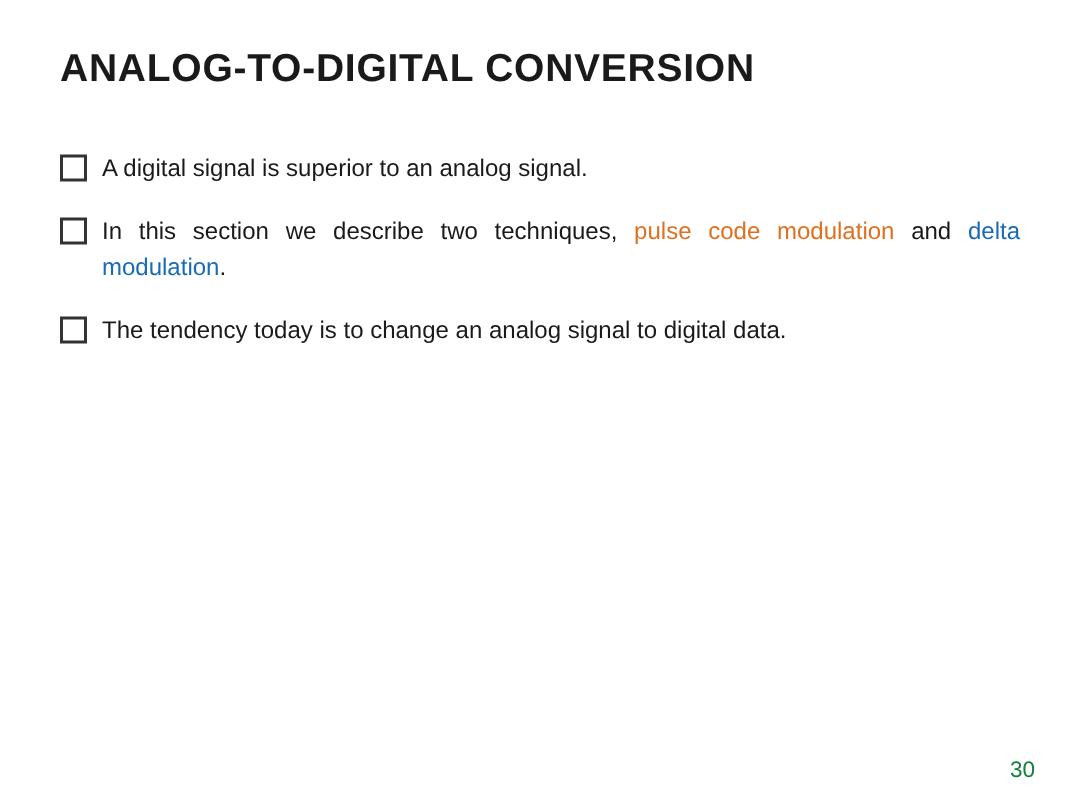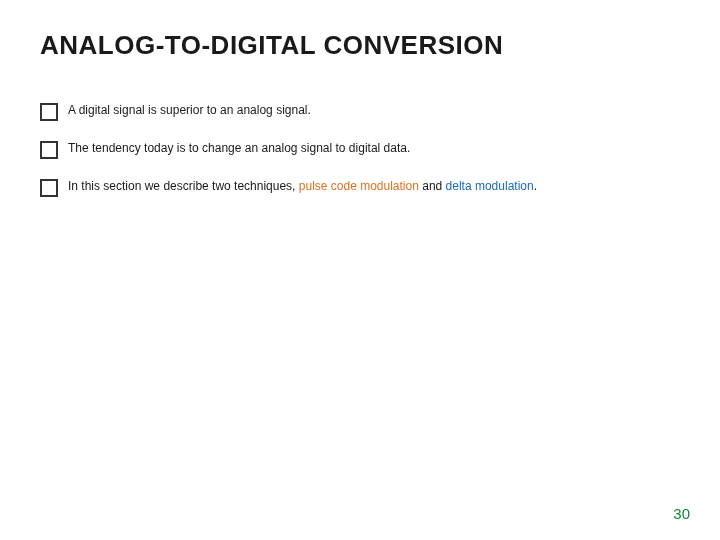--- a/index.html
+++ b/index.html
@@ -34,21 +34,21 @@
     }
 
     .content {
       margin-top: 10px;
     }
 
     .bullet-item {
       display: flex;
       align-items: flex-start;
       margin-bottom: 18px;
-      font-size: 12px;
+      font-size: 16px;
       color: #1a1a1a;
       line-height: 1.5;
       justify-content: flex-end;
     }
 
     .checkbox {
       display: inline-block;
       width: 18px;
       height: 18px;
       border: 2px solid #333;
@@ -90,28 +90,28 @@
     <div class="bullet-item">
       <span class="checkbox"></span>
       <span class="bullet-text">
         <span>A digital signal is superior to an analog signal.</span>
       </span>
     </div>
 
     <div class="bullet-item">
       <span class="checkbox"></span>
       <span class="bullet-text">
-        <span>The tendency today is to change an analog signal to digital data.</span>
+        <span>In this section we describe two techniques,&nbsp;</span><span class="highlight-orange">pulse code modulation</span><span>&nbsp;and&nbsp;</span><span class="highlight-blue">delta modulation</span><span>.</span>
       </span>
     </div>
 
     <div class="bullet-item">
       <span class="checkbox"></span>
       <span class="bullet-text">
-        <span>In this section we describe two techniques,&nbsp;</span><span class="highlight-orange">pulse code modulation</span><span>&nbsp;and&nbsp;</span><span class="highlight-blue">delta modulation</span><span>.</span>
+        <span>The tendency today is to change an analog signal to digital data.</span>
       </span>
     </div>
 
   </div>
 
   <div class="page-number">30</div>
 
 </div>
 
 </body></html>

